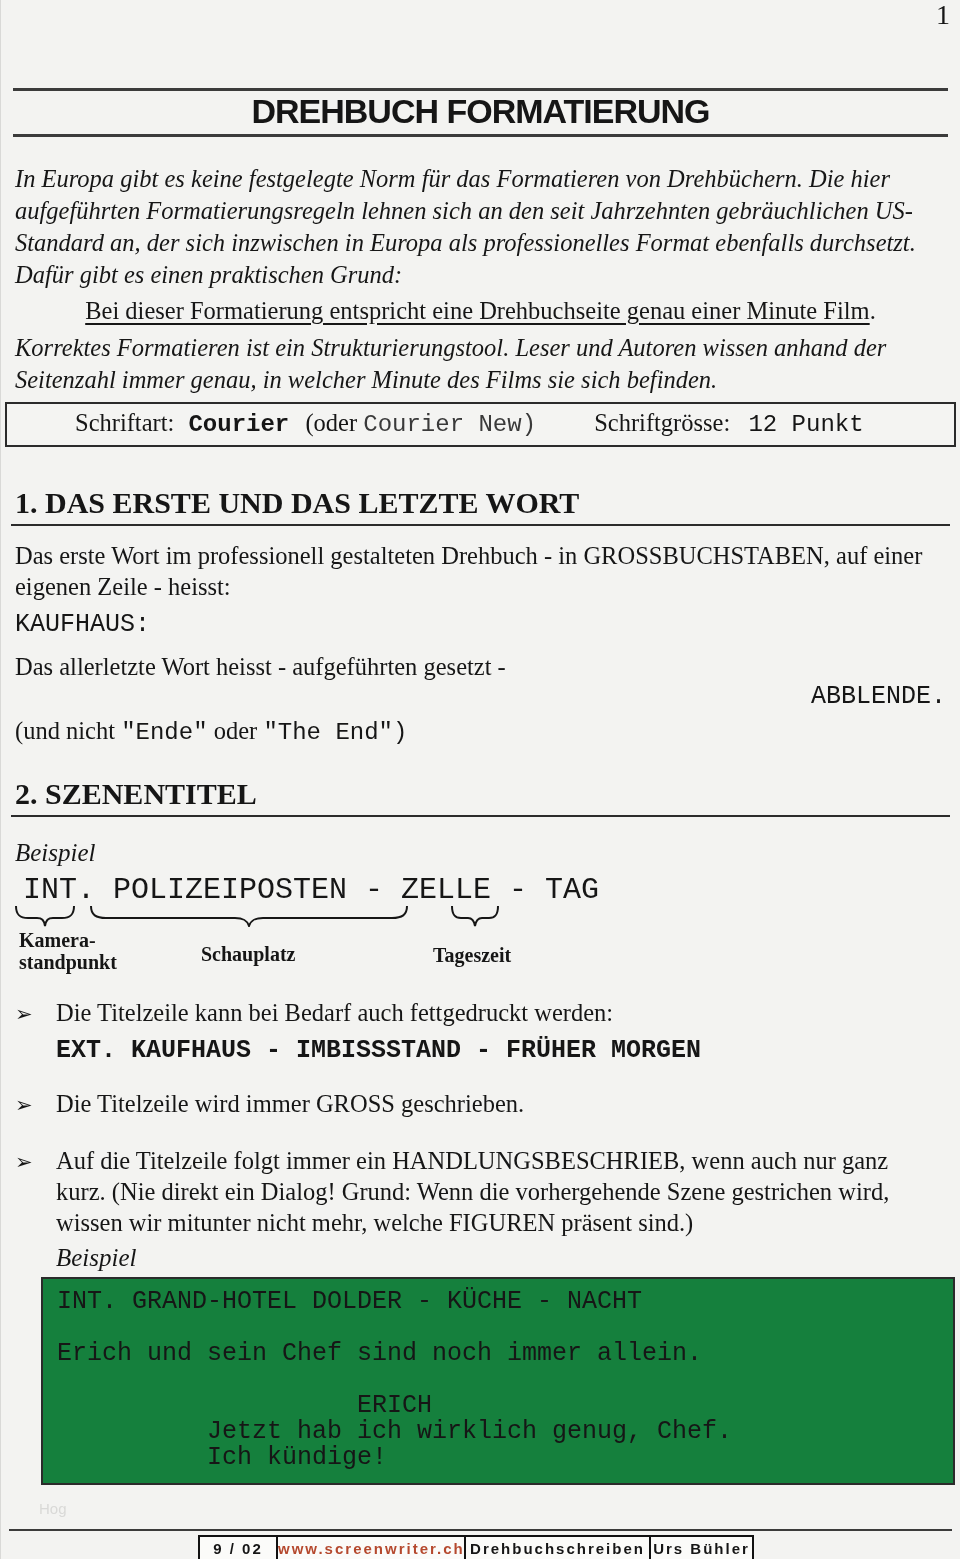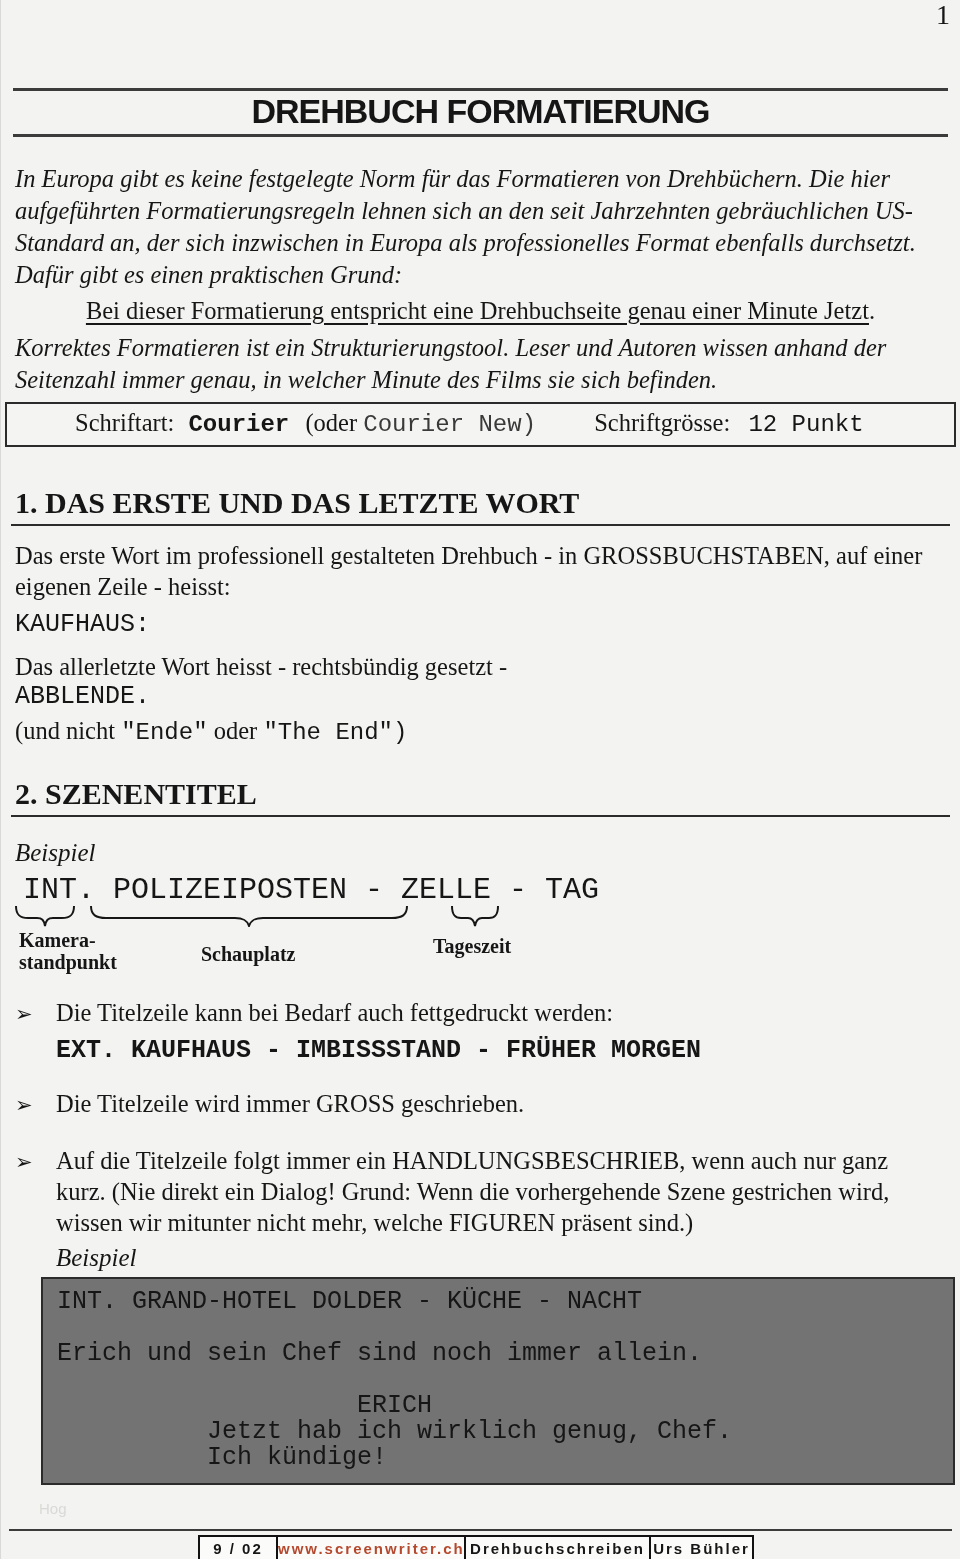--- a/index.html
+++ b/index.html
@@ -20,41 +20,41 @@
   .fb-font-name{font-weight:bold;font-size:24px;margin-left:8px;}
   .fb-oder{margin-left:10px;}
   .fb-font-alt{font-size:24px;margin-left:0;color:#3a3a3a;}
   .fb-size-label{margin-left:52px;}
   .fb-size-value{font-size:24px;margin-left:12px;}
   .h-section{margin:40px 10px 0;border-bottom:2px solid #2b2b2b;padding:0 0 5px 4px;
              font-weight:bold;font-size:30px;line-height:32px;}
   .h2{margin-top:30px;}
   .body-p{margin:14px 14px 0;font-size:24.5px;line-height:31px;white-space:pre-wrap;}
   .code-line{margin:10px 14px 0;font-size:25px;line-height:25px;}
-  .right-line{margin-top:2px;}
+  .right-line{text-align:right;margin-top:2px;}
   .note-line{margin:6px 14px 0;font-size:24.5px;line-height:31px;}
   .note-line .mono{font-size:24px;}
   .beispiel{margin:20px 14px 0;font-style:italic;font-size:25px;line-height:31px;}
   .scene-line{margin:10px 22px 0;font-size:30px;line-height:25px;}
   .brace-area{position:relative;height:88px;margin:0 14px;}
   .brace{position:absolute;top:2px;}
   .brace-1{left:0px;}
   .brace-2{left:75px;}
   .brace-3{left:436px;}
   .brace-label{position:absolute;font-weight:bold;font-size:20px;line-height:22px;}
   .lab-camera{left:4px;top:26px;white-space:pre-line;}
   .lab-place{left:186px;top:40px;}
-  .lab-time{left:418px;top:32px;}
+  .lab-time{left:418px;top:41px;}
   .bullet{display:flex;margin:24px 14px 0;font-size:24.5px;line-height:31px;}
   .bullet .marker{flex:none;width:41px;font-size:21px;padding-top:2px;font-family:"DejaVu Sans",sans-serif;}
   .bullet .btext{white-space:pre-wrap;}
   .b1{margin-top:6px;}
   .bullet-code{margin:8px 14px 0 55px;font-weight:bold;font-size:25px;line-height:26px;}
   .beispiel-indent{margin-left:55px;margin-top:4px;}
-  .example-box{margin:4px 5px 0 40px;border:2px solid #2b2b2b;padding:10px 8px 12px 14px;background:#737373;}
+  .example-box{margin:4px 5px 0 40px;border:2px solid #2b2b2b;padding:10px 8px 12px 14px;background:#15803d;}
   .example-box pre{margin:0;font-family:"Liberation Mono","DejaVu Sans Mono",monospace;font-size:25px;line-height:26px;}
   .watermark{position:absolute;left:38px;top:1500px;color:#d9d9d7;font-family:"Liberation Sans",sans-serif;font-size:15px;text-align:right;}
   .footer-rule{position:absolute;left:8px;right:8px;top:1529px;height:2px;background:#3b3b3b;}
   .footer-table{position:absolute;left:197px;top:1535px;display:flex;border:2px solid #111;background:#fbfbf9;}
   .fcell{box-sizing:border-box;border-left:2px solid #111;font-family:"Liberation Sans",sans-serif;
          font-weight:bold;font-size:15px;letter-spacing:2px;padding:3px 0 4px;text-align:center;white-space:nowrap;}
   .fcell:first-child{border-left:none;}
   .fc-0{width:76px;}
   .fc-1{width:188px;color:#b5492e;}
   .fc-2{width:185px;}
@@ -69,42 +69,42 @@
 
   <div class="title-block">
     <div class="title">DREHBUCH FORMATIERUNG</div>
   </div>
 
   <div class="para italic">In Europa gibt es keine festgelegte Norm für das Formatieren von Drehbüchern. Die hier
 aufgeführten Formatierungsregeln lehnen sich an den seit Jahrzehnten gebräuchlichen US-
 Standard an, der sich inzwischen in Europa als professionelles Format ebenfalls durchsetzt.
 Dafür gibt es einen praktischen Grund:</div>
 
-  <div class="highlight-line"><span class="u">Bei dieser Formatierung entspricht eine Drehbuchseite genau einer Minute Jetzt</span><span>.</span></div>
+  <div class="highlight-line"><span class="u">Bei dieser Formatierung entspricht eine Drehbuchseite genau einer Minute Film</span><span>.</span></div>
 
   <div class="para italic" style="margin-top:6px;">Korrektes Formatieren ist ein Strukturierungstool. Leser und Autoren wissen anhand der
 Seitenzahl immer genau, in welcher Minute des Films sie sich befinden.</div>
 
   <div class="font-box">
     <span class="fb-item fb-font-label">Schriftart:</span>
     <span class="fb-item fb-font-name mono">Courier</span>
     <span class="fb-item fb-oder">(oder</span>
     <span class="fb-item fb-font-alt mono">Courier New)</span>
     <span class="fb-item fb-size-label">Schriftgrösse:</span>
     <span class="fb-item fb-size-value mono">12 Punkt</span>
   </div>
 
   <div class="h-section">1. DAS ERSTE UND DAS LETZTE WORT</div>
 
   <div class="body-p">Das erste Wort im professionell gestalteten Drehbuch - in GROSSBUCHSTABEN, auf einer
 eigenen Zeile - heisst:</div>
 
   <div class="code-line mono">KAUFHAUS:</div>
 
-  <div class="body-p">Das allerletzte Wort heisst - rechtsbündig gesetzt -</div>
+  <div class="body-p">Das allerletzte Wort heisst - aufgeführten gesetzt -</div>
 
   <div class="code-line mono right-line">ABBLENDE.</div>
 
   <div class="note-line"><span>(und nicht </span><span class="mono">"Ende"</span><span>  oder  </span><span class="mono">"The End")</span></div>
 
   <div class="h-section h2">2. SZENENTITEL</div>
 
   <div class="beispiel">Beispiel</div>
 
   <div class="scene-line mono">INT. POLIZEIPOSTEN - ZELLE - TAG</div>

